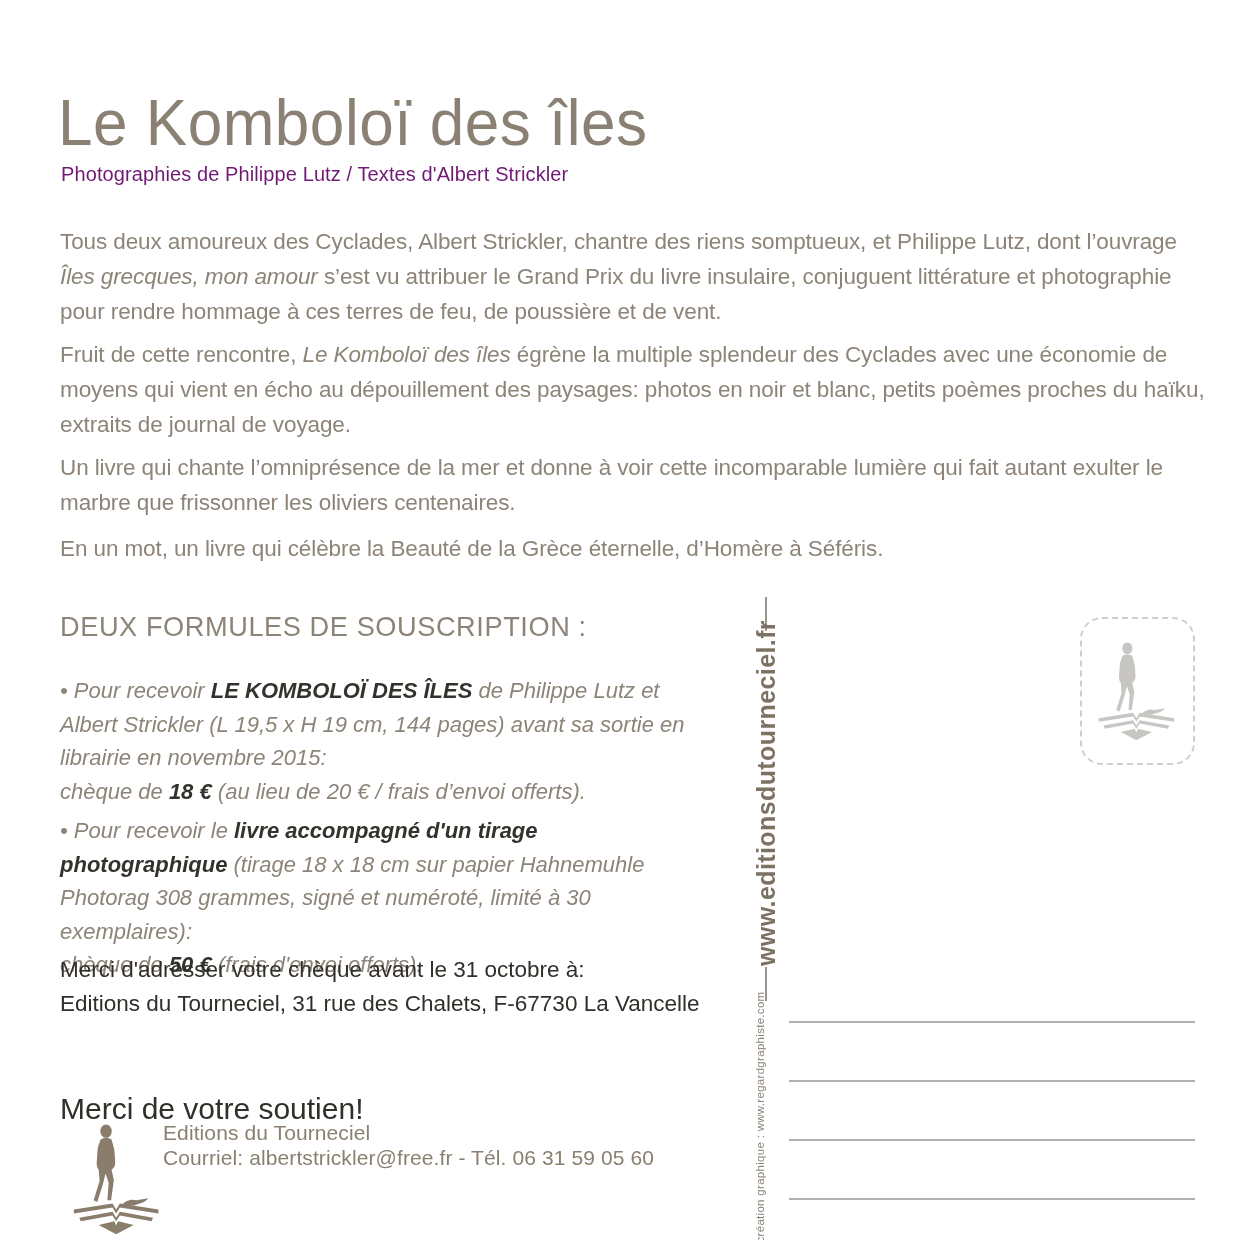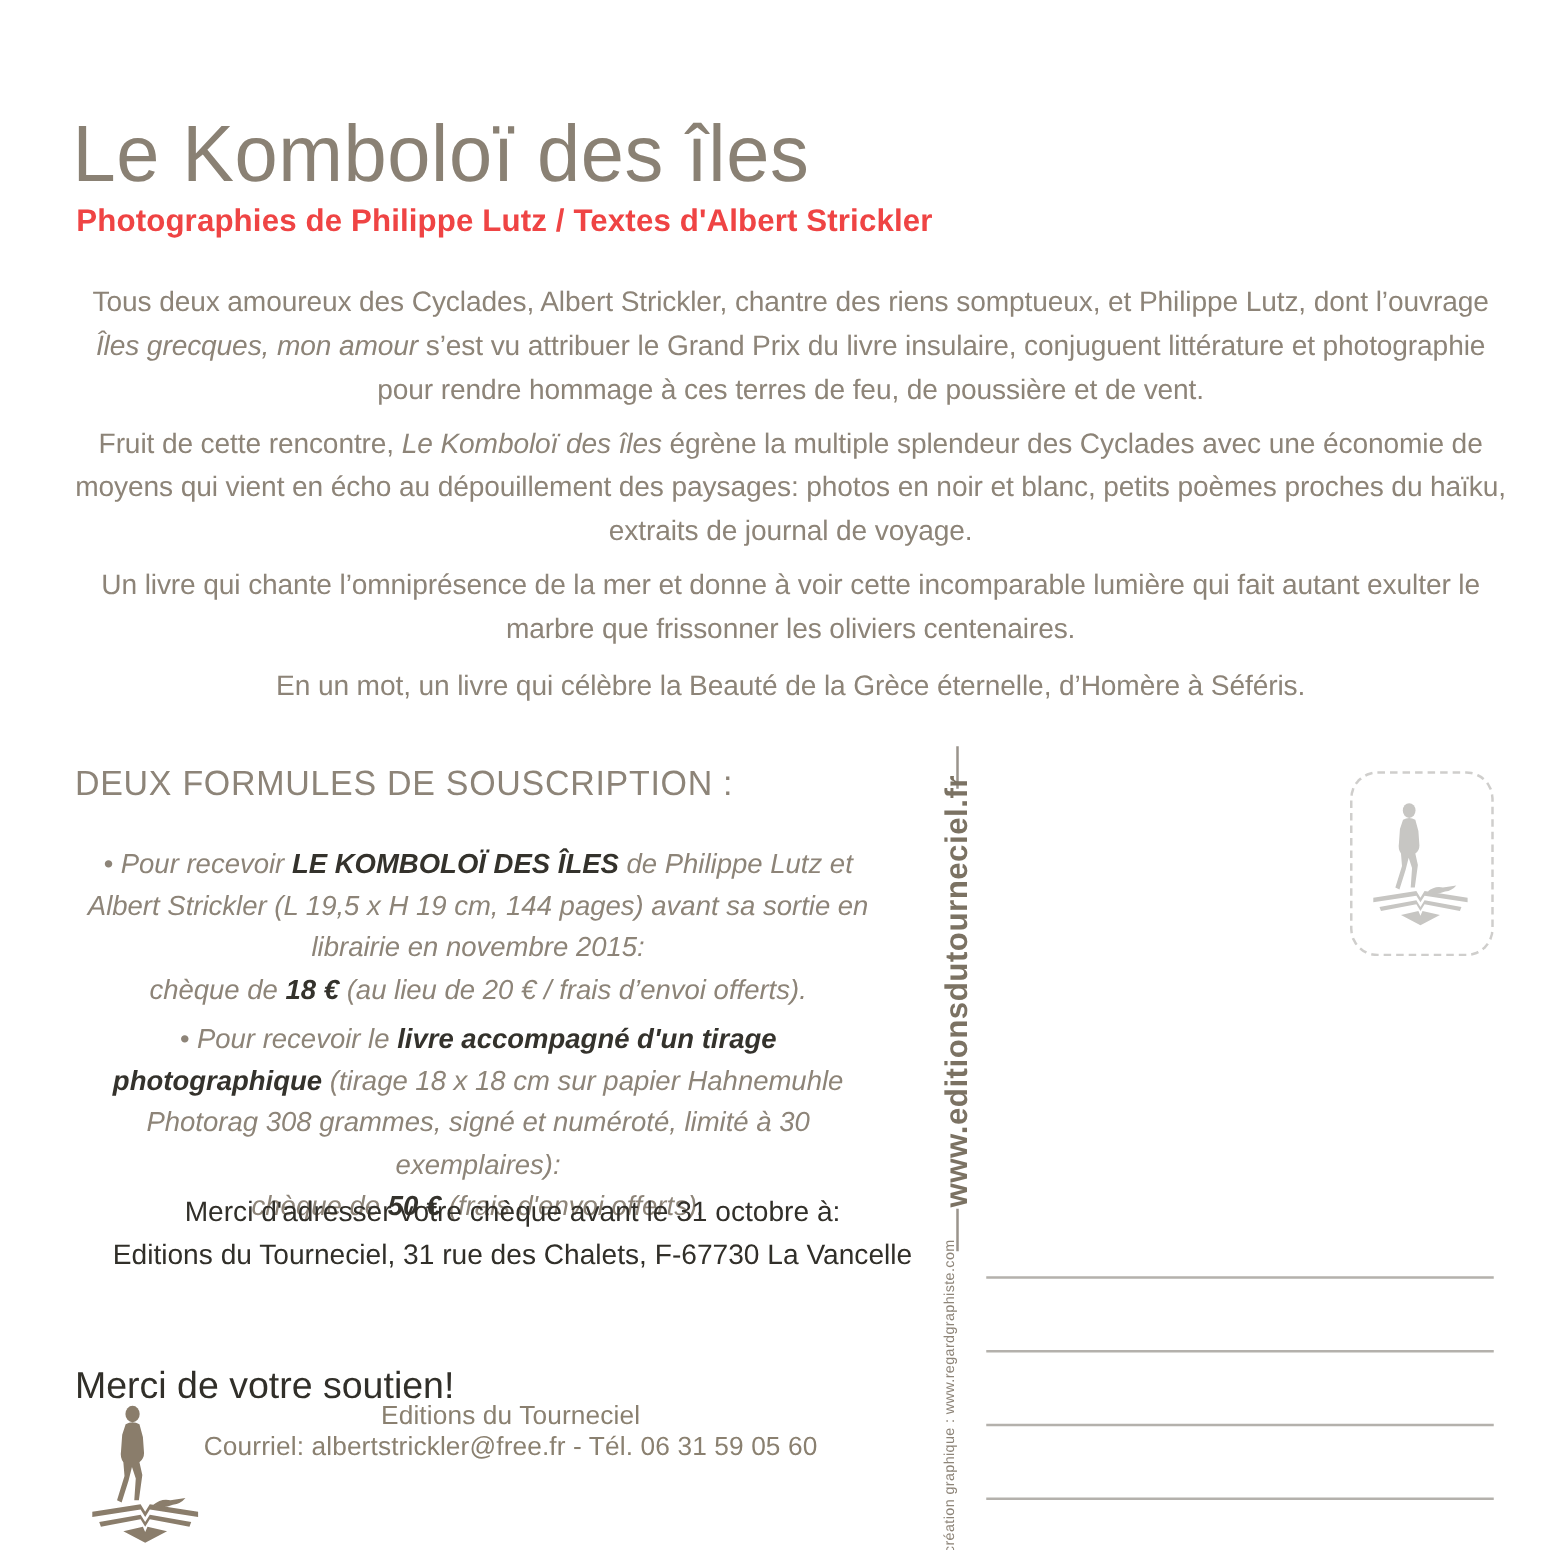--- a/index.html
+++ b/index.html
@@ -1,29 +1,29 @@
 <!DOCTYPE html>
 <html lang="fr"><head>
 <meta charset="utf-8">
 <style>
   html,body { margin:0; padding:0; background:#ffffff; }
   .page {
     position:relative; width:1240px; height:1240px; background:#ffffff;
-    font-family:"Liberation Sans", sans-serif; overflow:hidden;text-align:center;
+    font-family:"Liberation Sans", sans-serif; overflow:hidden;
   }
   
   .title {
     position:absolute; left:58px; top:90px;
     font-size:64px; line-height:1.05; color:#8a8174;
     letter-spacing:0.5px; transform:scaleX(.97); transform-origin:left top;
     white-space:nowrap;
   }
   .subtitle {
     position:absolute; left:61px; top:163px;
-    font-size:25px; font-weight:700; color:#ef4444; letter-spacing:0.1px;
+    font-size:20px; font-weight:400; color:#701a75; letter-spacing:0.1px;
   }
   
   .para {
     position:absolute; left:60px; width:1145px;
     font-size:22.5px; line-height:35px; color:#8d8478; letter-spacing:-0.1px;
   }
   .p1 { top:224px; } .p2 { top:337px; } .p3 { top:450px; } .p4 { top:531px; }
   .it { font-style:italic; }
   
   .sub-heading {

